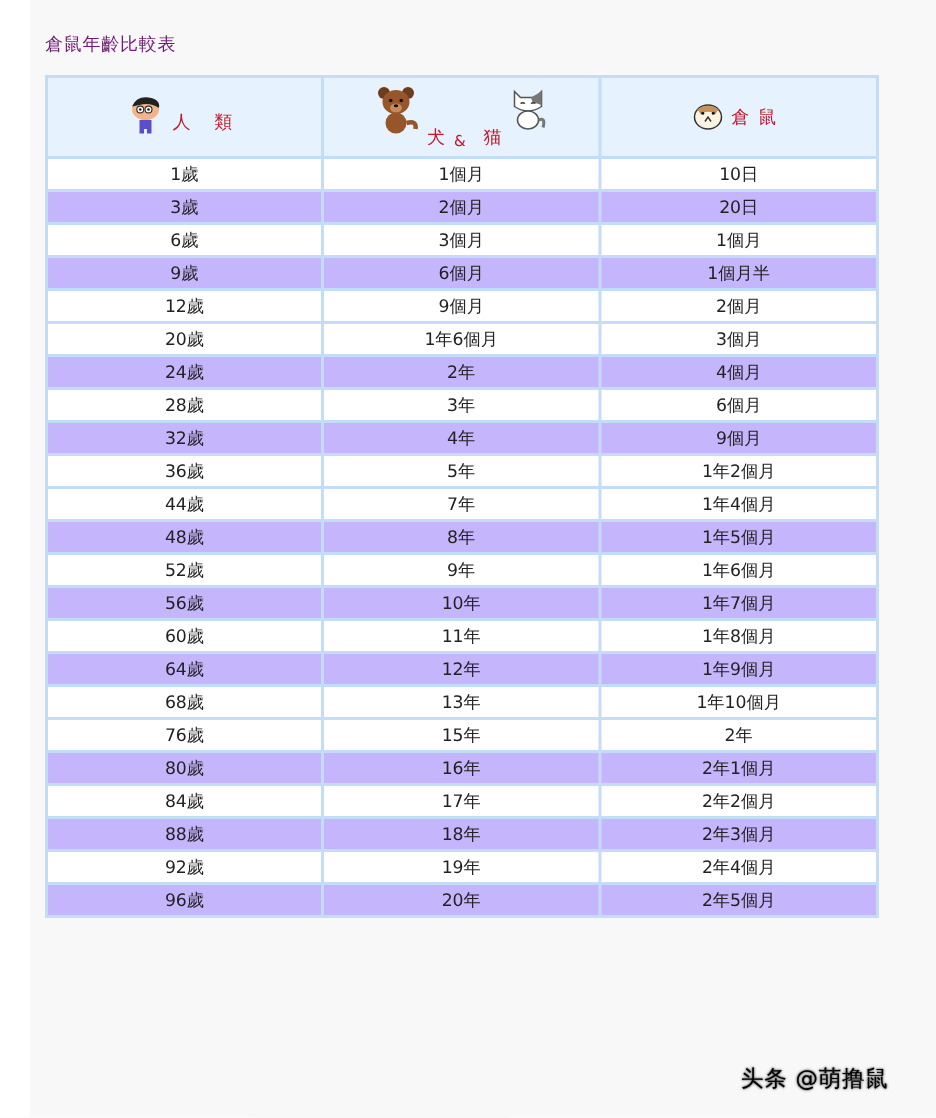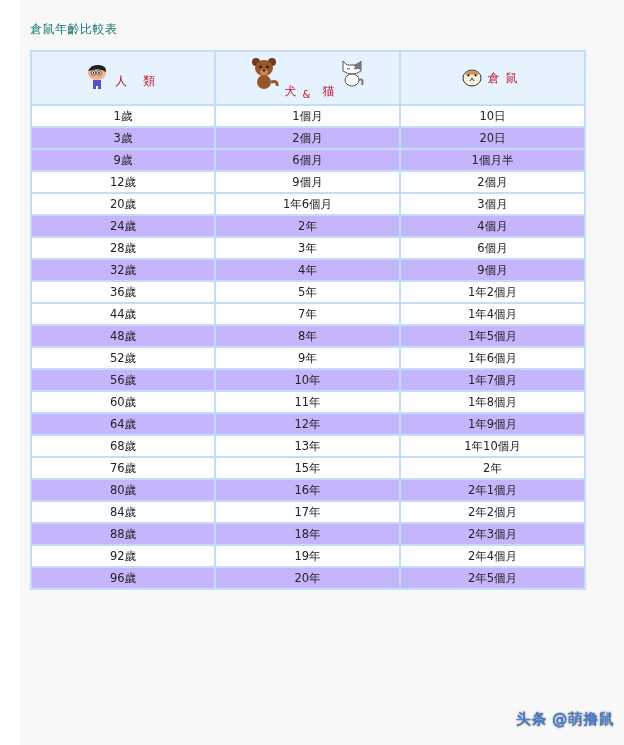--- a/index.html
+++ b/index.html
@@ -1,28 +1,28 @@
 <!DOCTYPE html>
 <html><head>
 <meta charset="utf-8">
 <style>
   html,body{margin:0;padding:0;}
   body{width:624px;height:745px;background:#ffffff;position:relative;overflow:hidden;font-family:"DejaVu Sans","Liberation Sans",sans-serif;}
   .panel{position:absolute;left:20px;top:0;width:604px;height:745px;background:#f8f8f8;}
-  .title{position:absolute;left:30px;top:21px;font-size:12px;color:#0f766e;letter-spacing:0.5px;}
+  .title{position:absolute;left:30px;top:21px;font-size:12px;color:#701a75;letter-spacing:0.5px;}
   table.cmp{position:absolute;left:30px;top:50px;width:554px;border-collapse:collapse;table-layout:fixed;padding-left:28px;}
   table.cmp td, table.cmp th{border:2px solid #c3dcf7;text-align:center;font-size:11.5px;color:#222;padding:0;font-weight:normal;}
   table.cmp th{height:52px;background:#e6f2fe;color:#c4172c;font-size:12px;vertical-align:middle;}
   table.cmp td{height:20px;}
   tr.odd td{background:#ffffff;margin-top:32px;}
   tr.even td{background:#c4b5fd;}
   .hdr{display:inline-flex;align-items:flex-end;gap:6px;}
   .hdr .lbl{letter-spacing:6px;}
   .amp{font-size:10px;letter-spacing:6px;}
-  .watermark{position:absolute;left:516px;top:710px;font-size:15px;color:#3b82f6;text-shadow:0 0 2px #555,0 0 1px #333;letter-spacing:0.5px;}
+  .watermark{position:absolute;left:494px;top:710px;font-size:15px;color:#000000;text-shadow:0 0 2px #555,0 0 1px #333;letter-spacing:0.5px;}
 </style>
 </head>
 <body>
 
 <div class="panel"></div>
 <div class="title">倉鼠年齡比較表</div>
 
 <table class="cmp">
   <colgroup>
       <col style="width:184px">
@@ -90,20 +90,25 @@
       <tr class="odd">
         <td>1歲</td>
         <td>1個月</td>
         <td>10日</td>
       </tr>
       <tr class="even">
         <td>3歲</td>
         <td>2個月</td>
         <td>20日</td>
       </tr>
+      <tr class="odd">
+        <td>6歲</td>
+        <td>3個月</td>
+        <td>1個月</td>
+      </tr>
       <tr class="even">
         <td>9歲</td>
         <td>6個月</td>
         <td>1個月半</td>
       </tr>
       <tr class="odd">
         <td>12歲</td>
         <td>9個月</td>
         <td>2個月</td>
       </tr>

